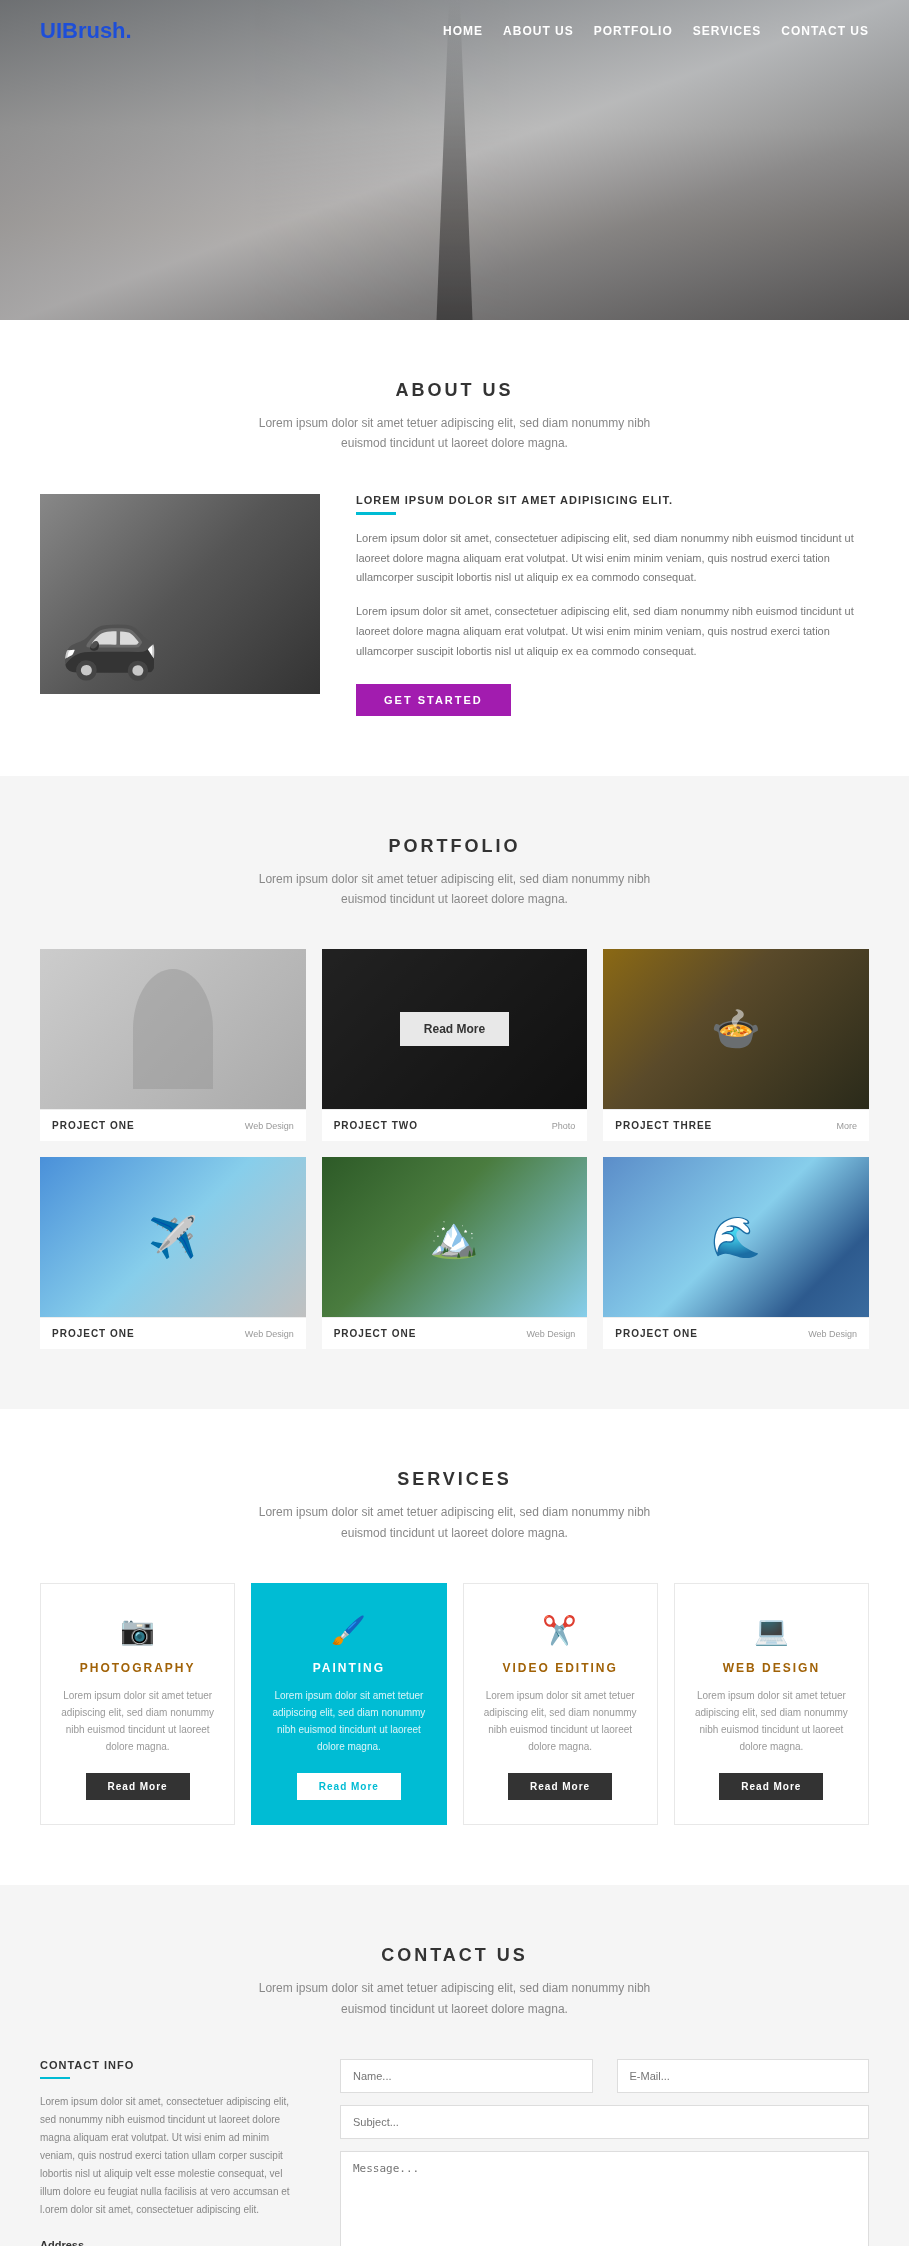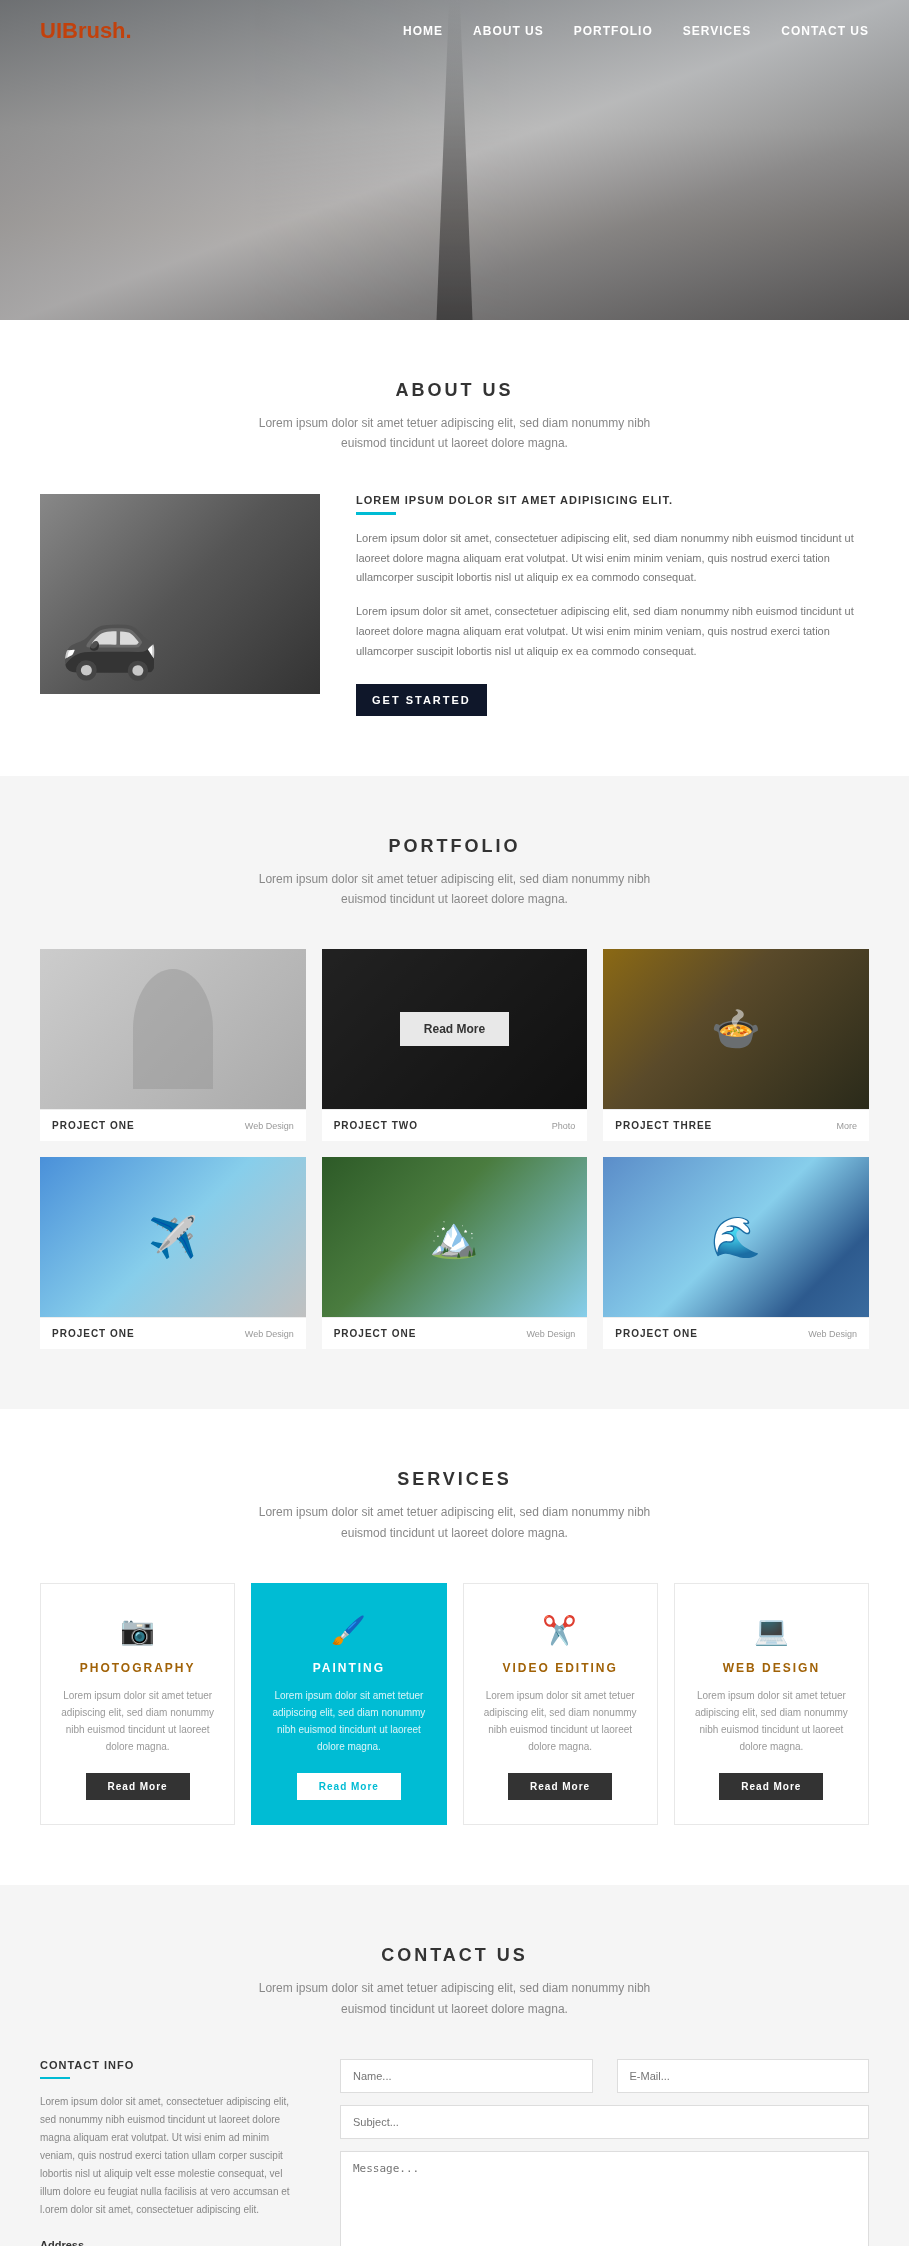--- a/index.html
+++ b/index.html
@@ -11,23 +11,23 @@
       top: 0; left: 0; right: 0;
       display: flex;
       justify-content: space-between;
       align-items: center;
       padding: 18px 40px;
       z-index: 10;
     }
     .nav-logo {
       font-size: 22px;
       font-weight: 700;
-      color: #c2410c;
-    }
-    .nav-links { display: flex; gap: 30px; }
+      color: #1d4ed8;
+    }
+    .nav-links { display: flex; gap: 20px; }
     .nav-links a {
       color: #fff;
       text-decoration: none;
       font-size: 12px;
       font-weight: 600;
       letter-spacing: 1px;
     }
 
     
     .hero {
@@ -143,24 +143,24 @@
       background: #00bcd4;
       margin-bottom: 14px;
     }
     .about-para {
       font-size: 11px;
       color: #777;
       line-height: 1.8;
       margin-bottom: 14px;
     }
     .about-btn {
-      background: #0f172a;
+      background: #a21caf;
       color: #fff;
       border: none;
-      padding: 10px 16px;
+      padding: 10px 28px;
       font-size: 11px;
       font-weight: 700;
       letter-spacing: 2px;
       cursor: pointer;
       text-transform: uppercase;
       margin-top: 8px;
     }
 
     
     .portfolio-section { background: #f5f5f5; }

